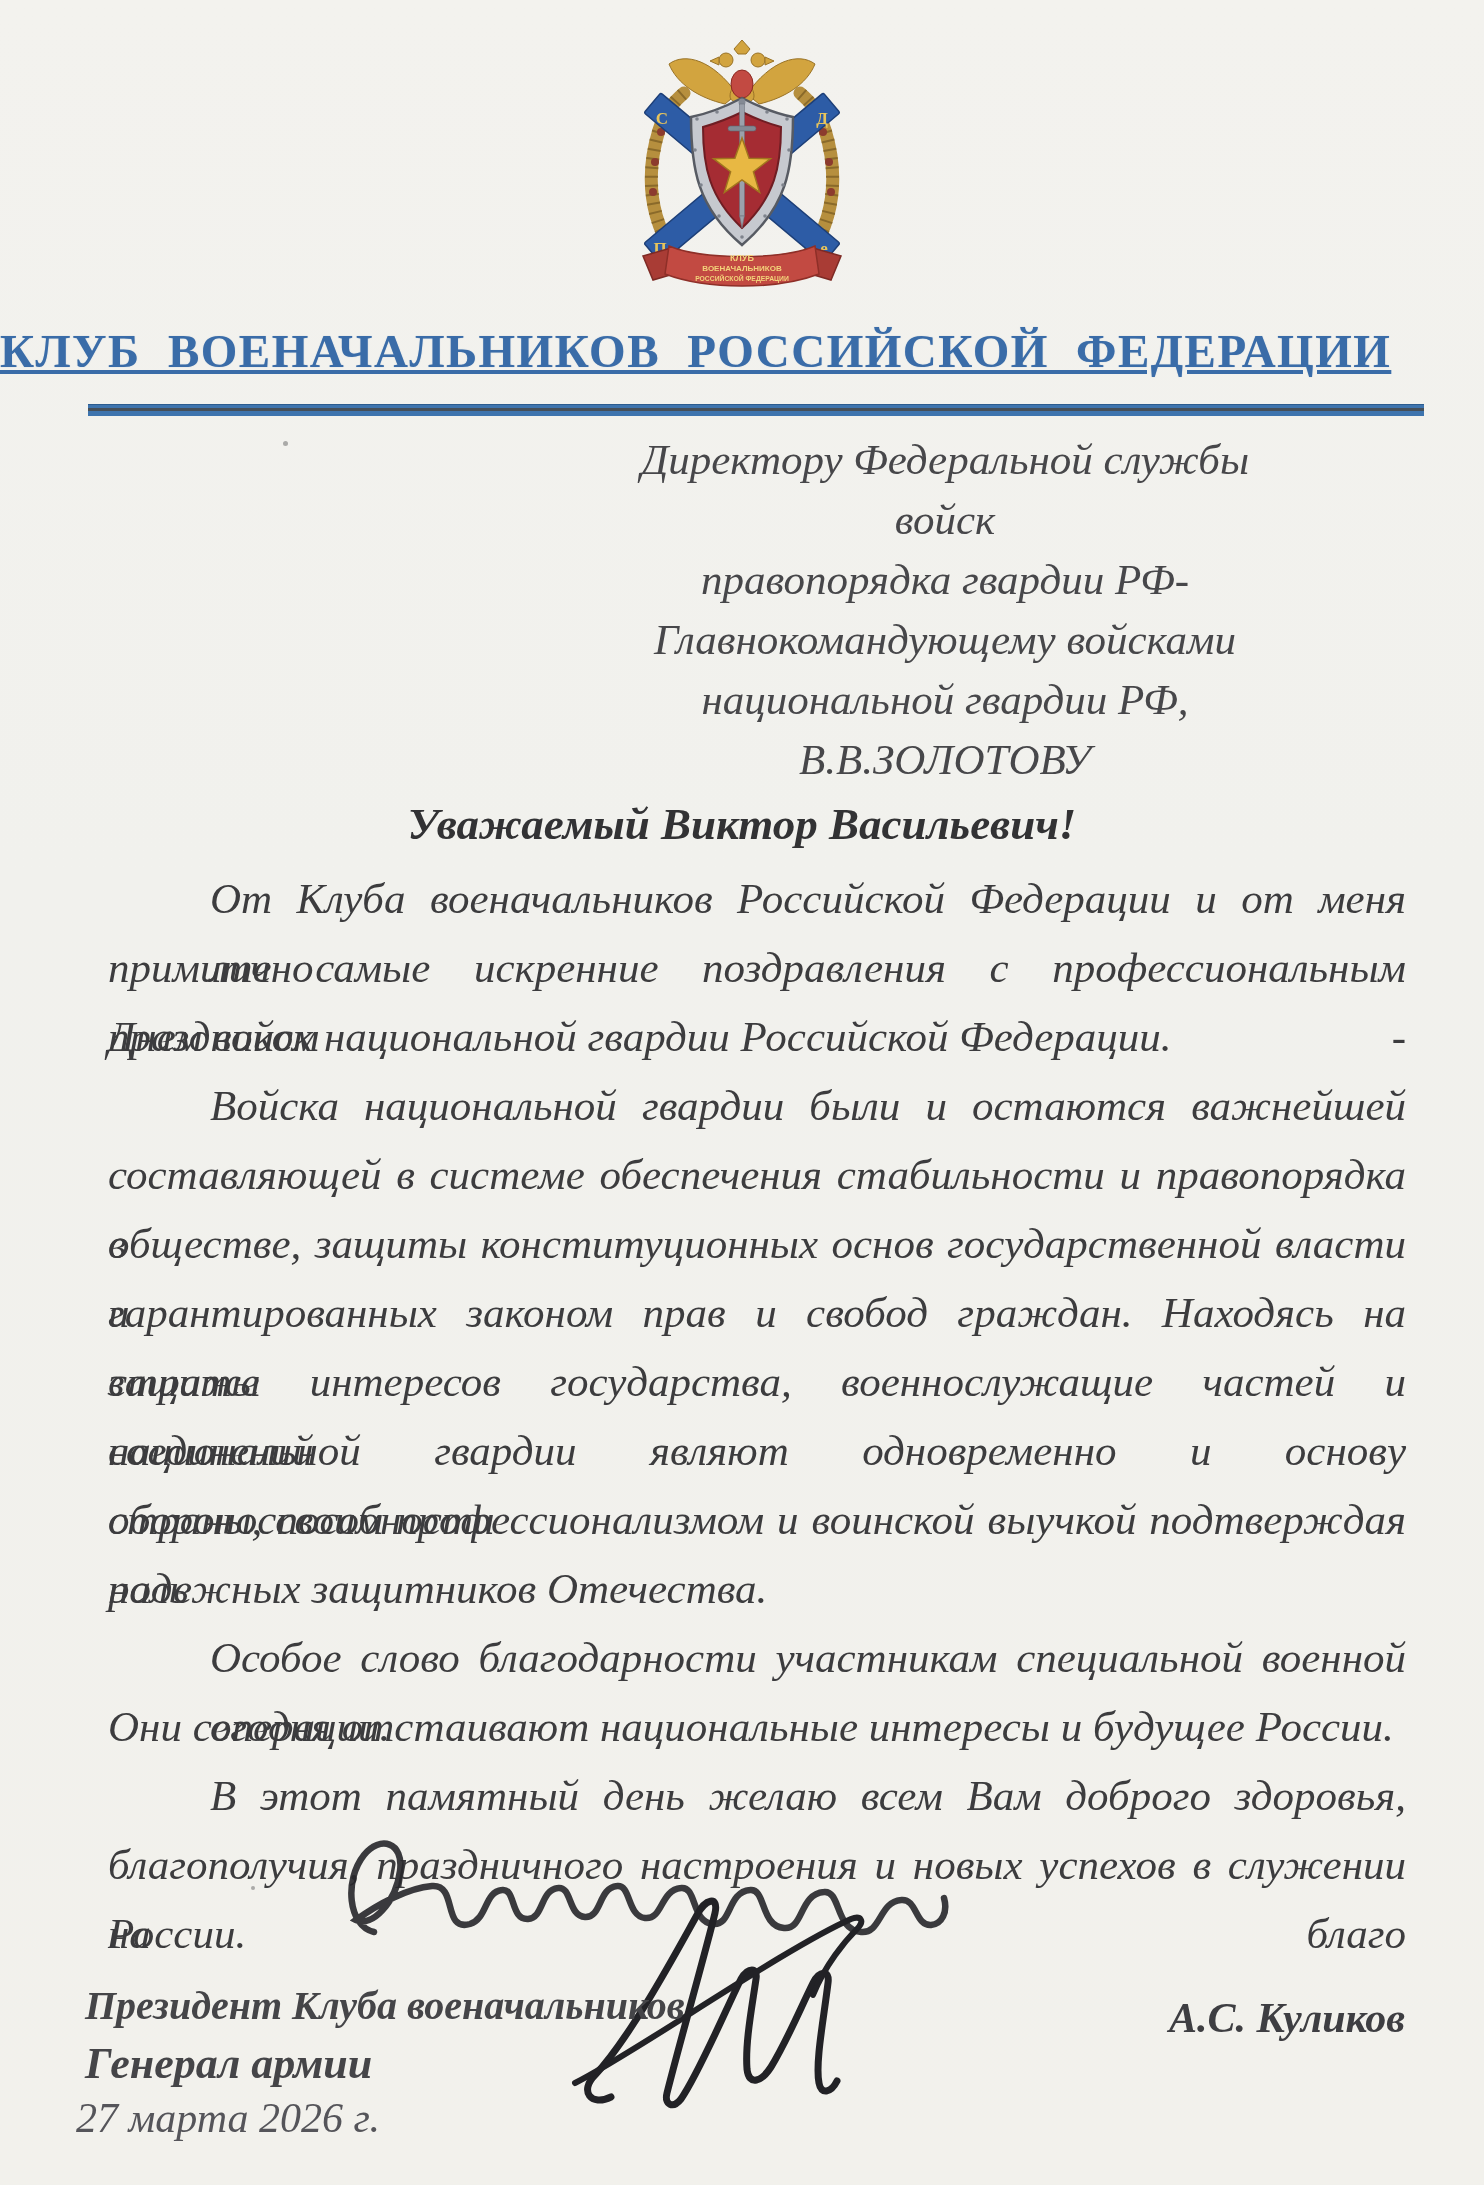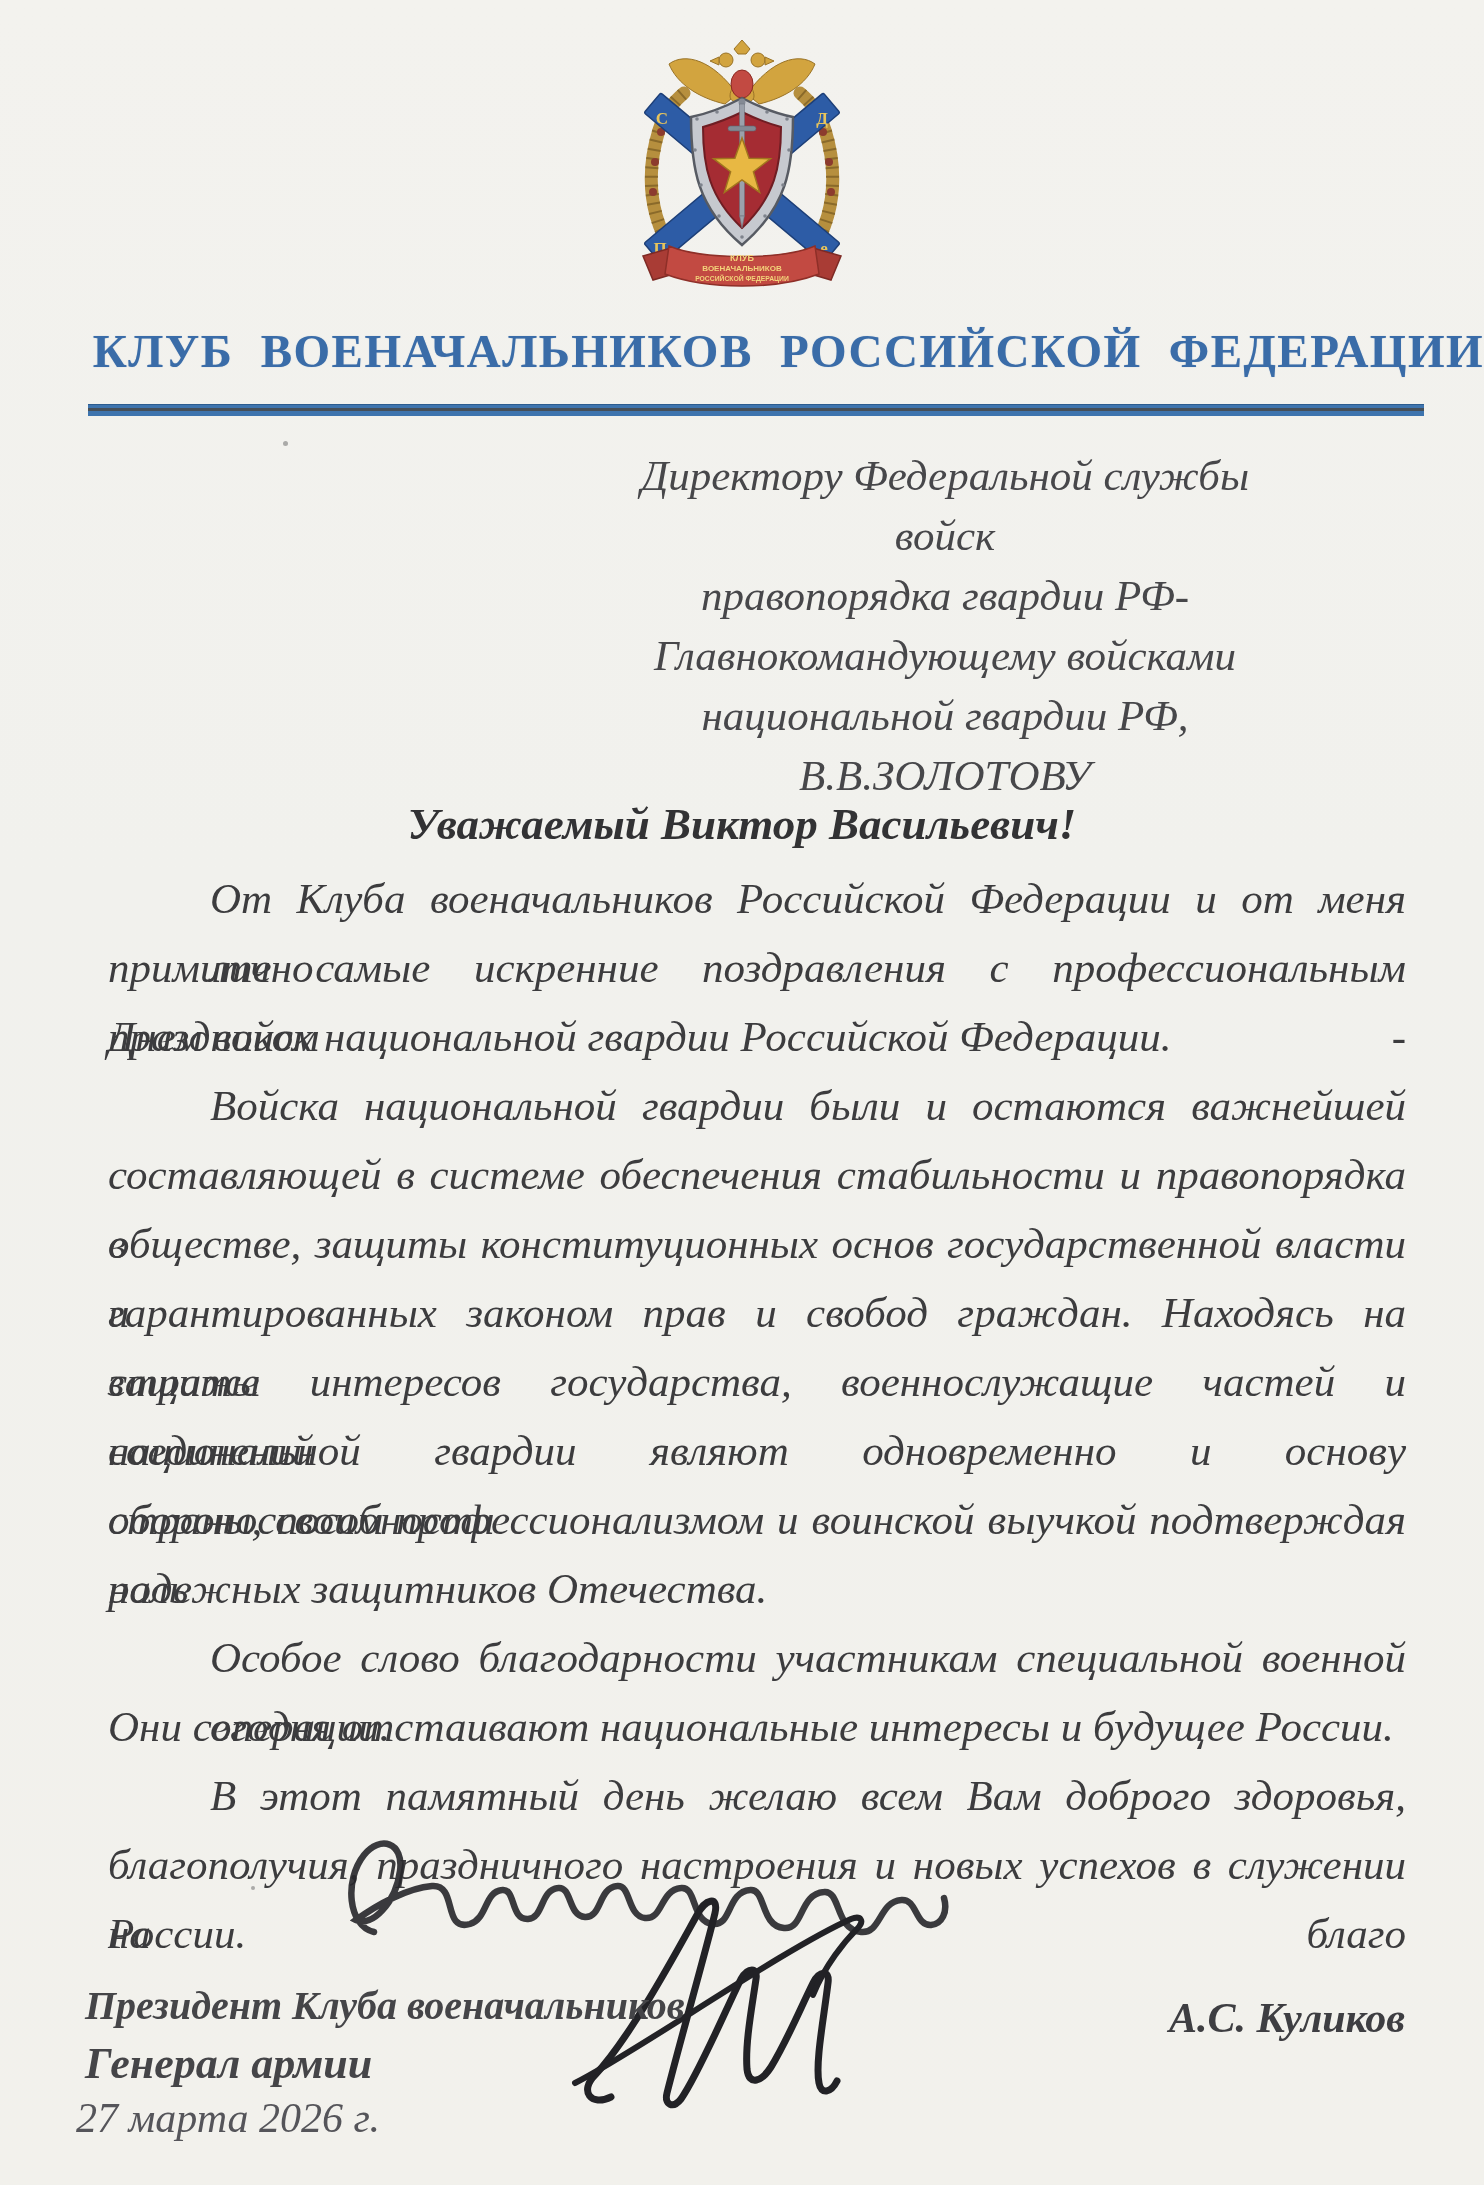--- a/index.html
+++ b/index.html
@@ -9,30 +9,31 @@
     position:relative;
     font-family:"Liberation Serif","DejaVu Serif",serif;
     overflow:hidden;
   }
   .page{position:absolute;inset:0;background:
     linear-gradient(180deg,#f3f2ee 0%,#f1f1ed 40%,#f2f1ec 100%);}
   
   .emblem{position:absolute;top:40px;left:50%;transform:translateX(-50%);}
   .org-title{
     position:absolute;top:324px;left:0;width:100%;
-    text-align:right;font-weight:bold;font-size:47px;
+    text-align:left;font-weight:bold;font-size:47px;
     letter-spacing:1.5px;word-spacing:14px;color:#3a6ca8;
     text-shadow:0 0 1px rgba(58,108,168,.35);
+    text-decoration:underline;
   }
   .rule{position:absolute;top:404px;left:88px;width:1336px;height:11px;
     background:#3e74ae;border-top:1px solid #2c5c8f;}
   .rule::after{content:"";display:block;margin-top:3px;height:3px;background:#454f59;}
   
   .recipient{
-    position:absolute;top:446px;left:625px;width:640px;
+    position:absolute;top:430px;left:625px;width:640px;
     text-align:center;font-style:italic;font-size:43px;line-height:60px;
     color:#47474a;
   }
   
   .salutation{
     position:absolute;top:798px;left:0;width:100%;text-align:center;
     font-style:italic;font-weight:bold;font-size:45px;color:#323234;
   }
   
   .body-block{

